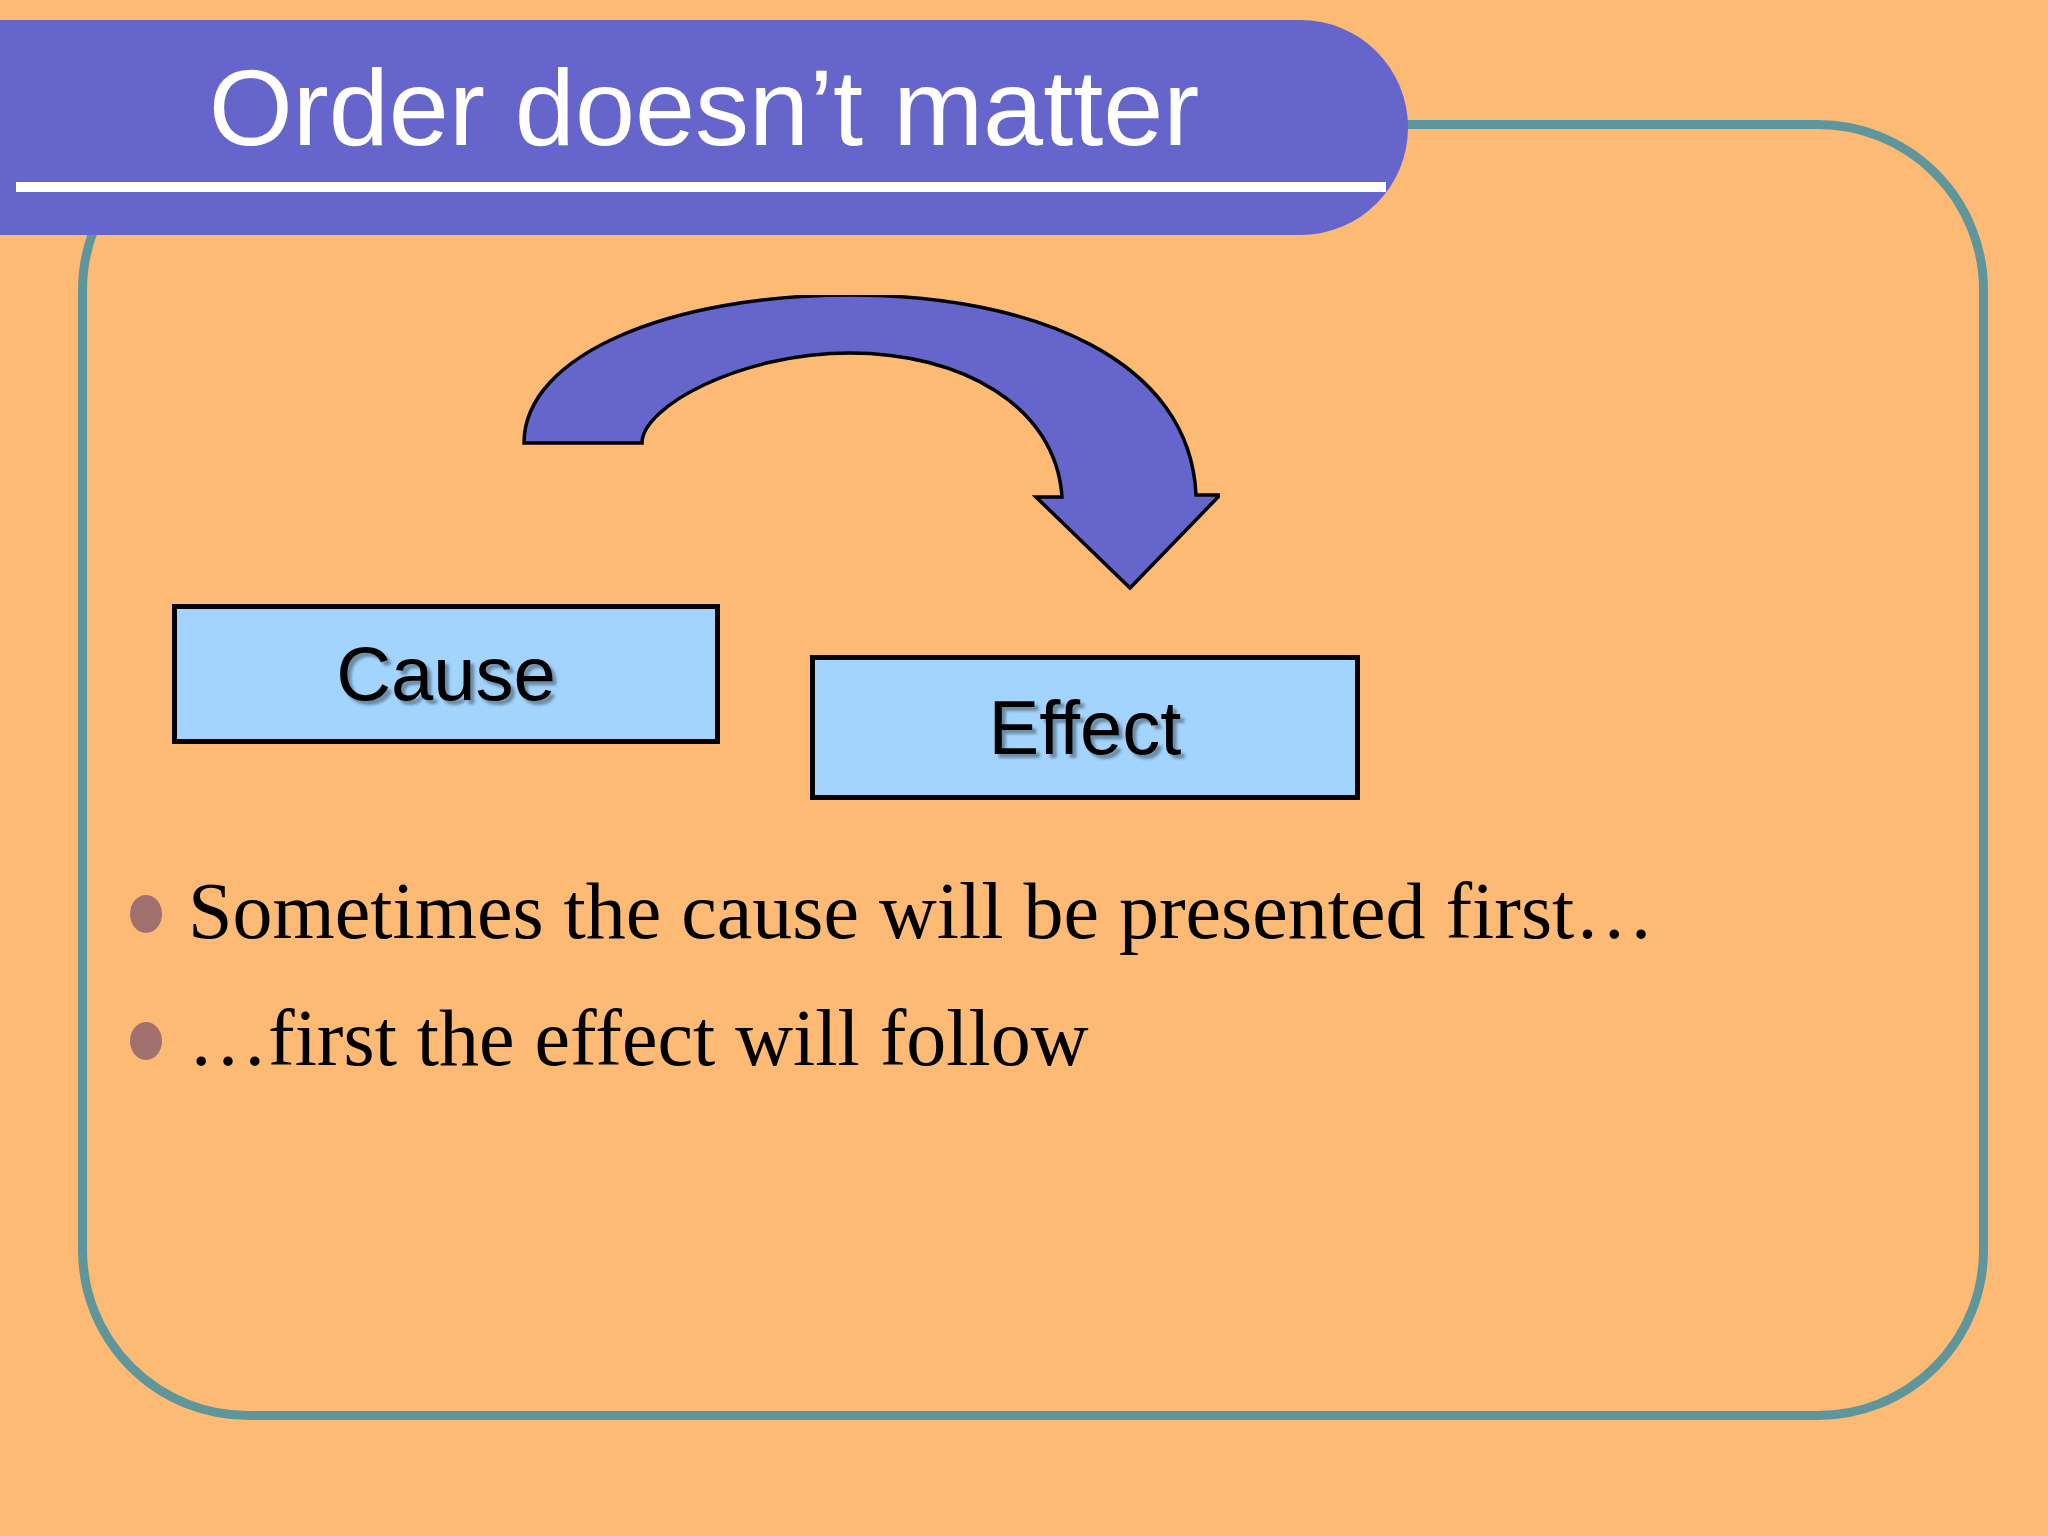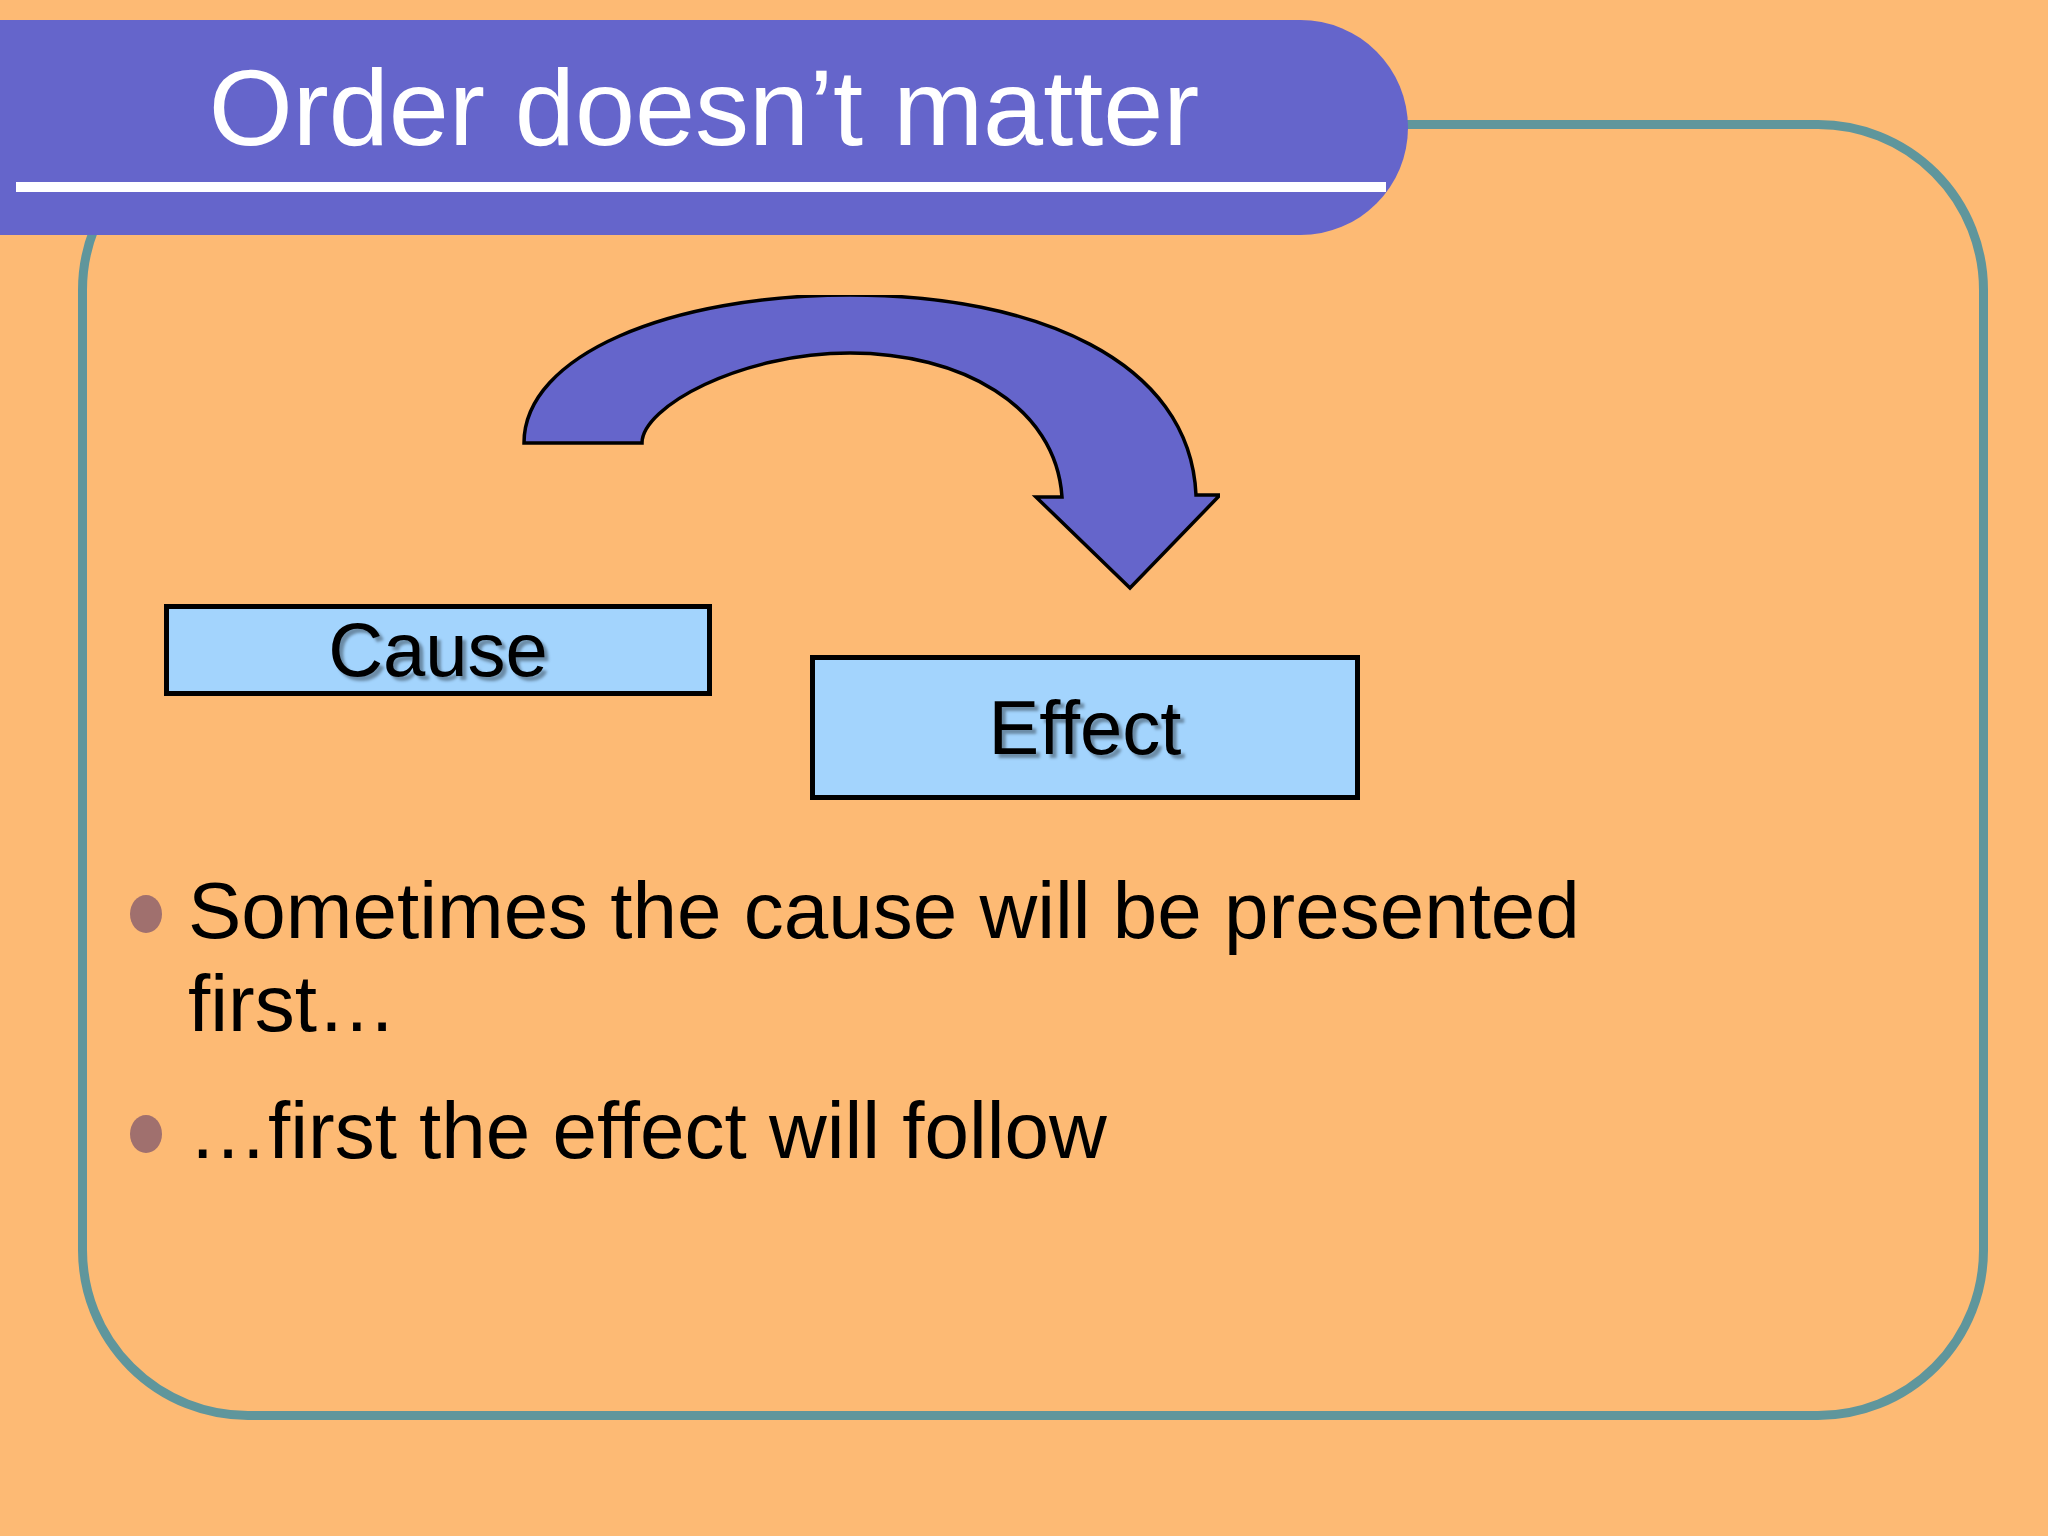--- a/index.html
+++ b/index.html
@@ -91,41 +91,42 @@
     justify-content: center;
   }
   .flow-box .label {
     color: #000000;
     font-size: 76px;
     line-height: 1;
     text-shadow: 4px 4px 3px rgba(0,0,0,0.35);
     white-space: nowrap;
   }
   .box-cause {
-    left: 164px;
+    left: 172px;
     top: 604px;
     width: 548px;
-    height: 92px;
+    height: 140px;
   }
   .box-effect {
     left: 810px;
     top: 655px;
     width: 550px;
     height: 145px;
     z-index: 5;
     text-align: right;
   }
 
   
   .bullets {
     position: absolute;
     left: 130px;
     top: 865px;
     width: 1760px;
     z-index: 4;
+    font-family: Liberation Serif, serif;
   }
   .bullet-item {
     display: flex;
     align-items: flex-start;
     margin-bottom: 34px;
   }
   .bullet-marker {
     flex: 0 0 auto;
     width: 34px;
     height: 40px;

